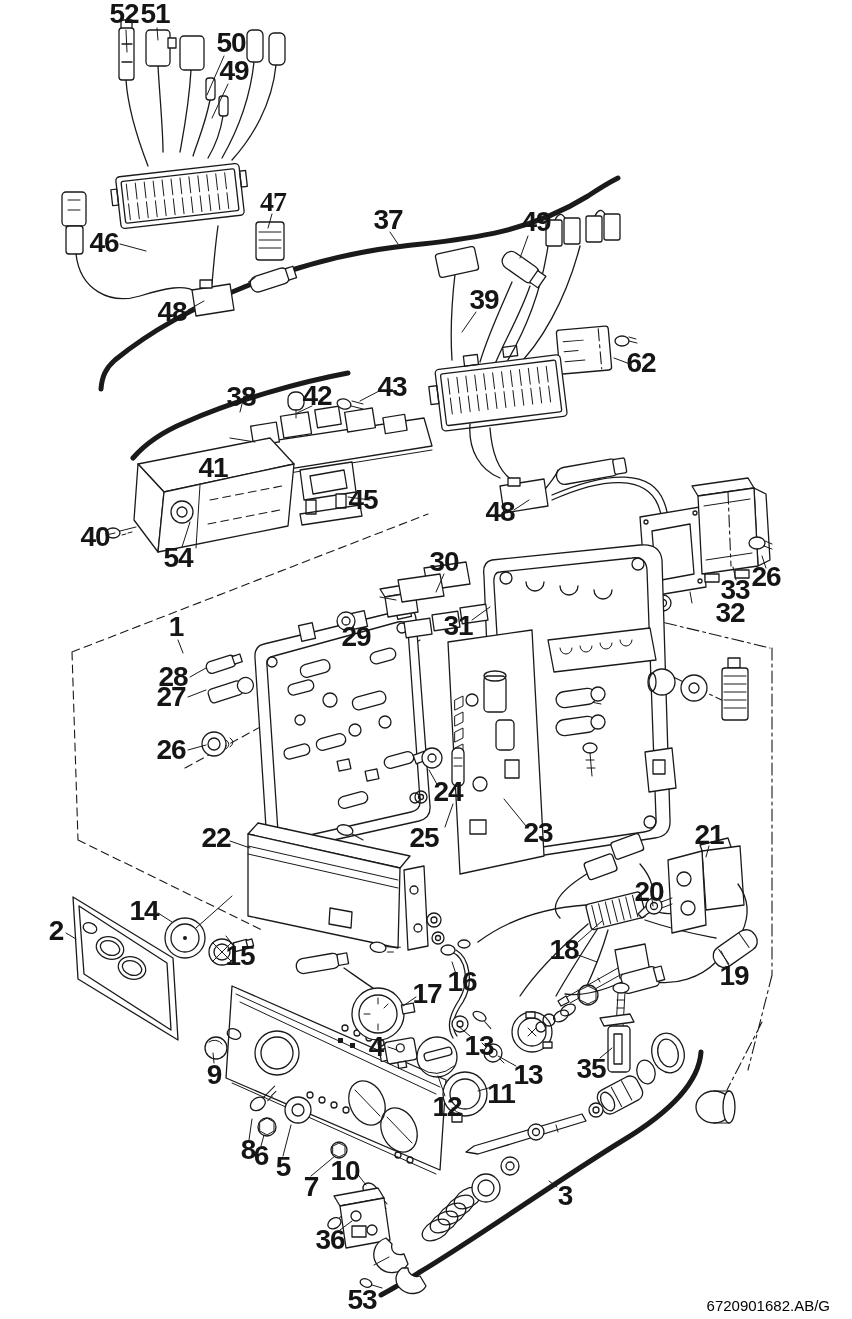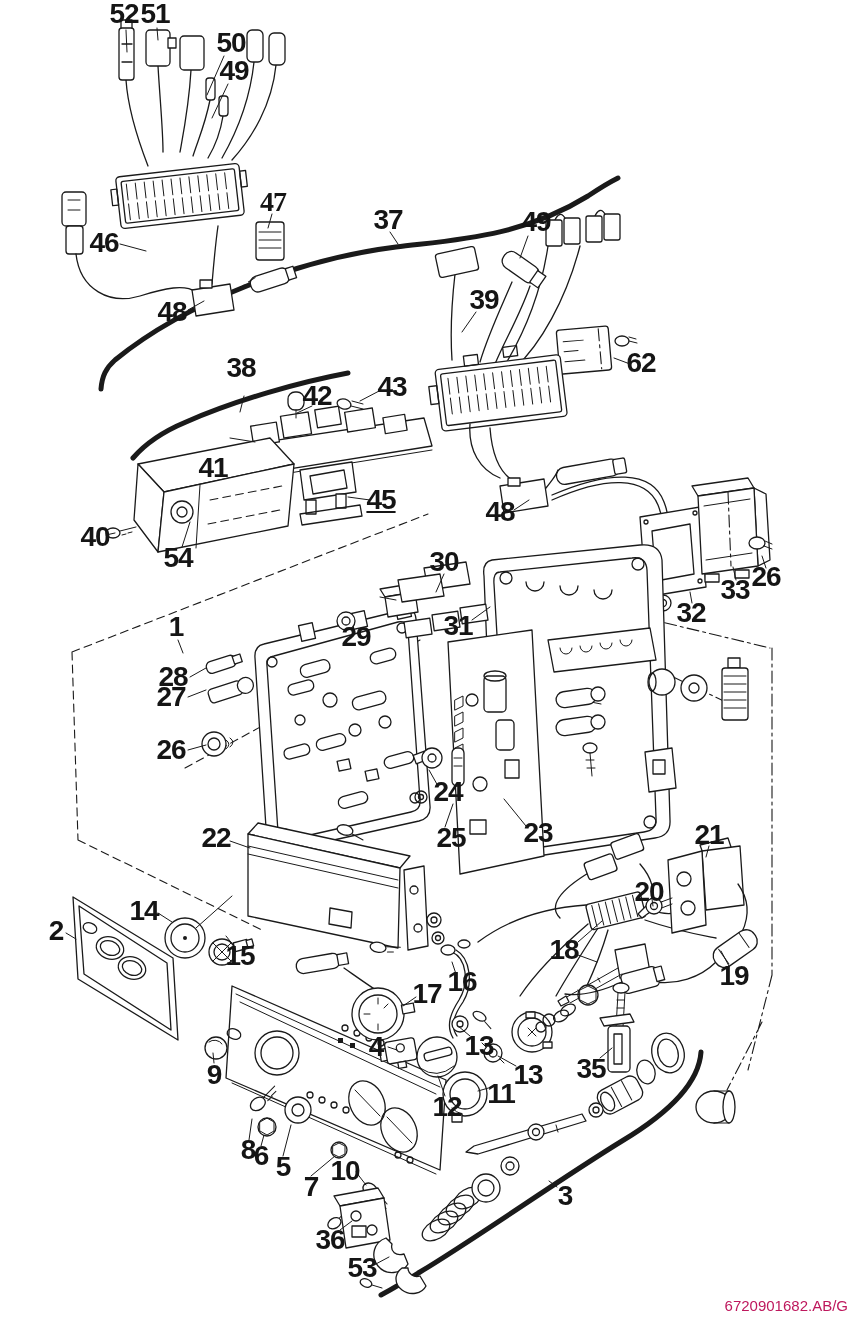--- a/index.html
+++ b/index.html
@@ -2,22 +2,22 @@
 <html style="--ink: #151515;"><head>
 <meta charset="utf-8">
 <style>
   html,body{margin:0;padding:0;background:#fff;}
   .stage{position:relative;width:852px;height:1319px;background:#fff;overflow:hidden;
          font-family:"Liberation Sans",sans-serif;}
   .stage svg{position:absolute;left:0;top:0;}
   .callout{position:absolute;transform:translate(-50%,-50%);
            font:700 28px "Liberation Sans",sans-serif;letter-spacing:-1px;
            color:var(--ink,#151515);white-space:nowrap;line-height:1;}
-  .refcode{position:absolute;right:4px;top:1297px;
-           font:400 15px "Liberation Sans",sans-serif;color:#be185d;letter-spacing:0;}
+  .refcode{position:absolute;right:22px;top:1297px;
+           font:400 15px "Liberation Sans",sans-serif;color:#000000;letter-spacing:0;}
   
   svg *{stroke:#1a1a1a;fill:none;stroke-width:1.3;stroke-linecap:round;stroke-linejoin:round;}
   svg .f{fill:#fff;}
   svg .thick{stroke-width:5;fill:none;}
   svg .thin{stroke-width:1;}
   svg .dash{stroke-dasharray:8 5;stroke-width:1.1;}
   svg .dd{stroke-dasharray:12 4 3 4;stroke-width:1.1;}
   svg .ink{fill:#1a1a1a;stroke:none;}
 </style>
 </head>
@@ -618,41 +618,41 @@
       <div class="callout" style="left: 155px; top: 14px;">51</div>
       <div class="callout" style="left: 231px; top: 43px;">50</div>
       <div class="callout" style="left: 234px; top: 71px;">49</div>
       <div class="callout" style="left: 273px; top: 202px; font-family: Liberation Serif, serif;">47</div>
       <div class="callout" style="left: 104px; top: 243px;">46</div>
       <div class="callout" style="left: 172px; top: 312px;">48</div>
       <div class="callout" style="left: 388px; top: 220px;">37</div>
       <div class="callout" style="left: 536px; top: 222px;">49</div>
       <div class="callout" style="left: 484px; top: 300px;">39</div>
       <div class="callout" style="left: 641px; top: 363px;">62</div>
-      <div class="callout" style="left: 241px; top: 368px;">38</div>
+      <div class="callout" style="left: 241px; top: 397px;">38</div>
       <div class="callout" style="left: 317px; top: 396px;">42</div>
       <div class="callout" style="left: 392px; top: 387px;">43</div>
       <div class="callout" style="left: 213px; top: 436px; margin-top: 32px;">41</div>
-      <div class="callout" style="left: 381px; top: 500px; text-decoration: underline;">45</div>
+      <div class="callout" style="left: 363px; top: 500px;">45</div>
       <div class="callout" style="left: 95px; top: 537px;">40</div>
       <div class="callout" style="left: 178px; top: 558px; text-align: center;">54</div>
       <div class="callout" style="left: 500px; top: 512px;">48</div>
       <div class="callout" style="left: 444px; top: 562px;">30</div>
       <div class="callout" style="left: 356px; top: 597px; margin-top: 40px;">29</div>
       <div class="callout" style="left: 458px; top: 626px;">31</div>
       <div class="callout" style="left: 766px; top: 577px;">26</div>
       <div class="callout" style="left: 735px; top: 590px;">33</div>
-      <div class="callout" style="left: 691px; top: 613px;">32</div>
+      <div class="callout" style="left: 730px; top: 613px;">32</div>
       <div class="callout" style="left: 176px; top: 627px;">1</div>
       <div class="callout" style="left: 173px; top: 677px;">28</div>
       <div class="callout" style="left: 171px; top: 697px;">27</div>
       <div class="callout" style="left: 171px; top: 750px;">26</div>
       <div class="callout" style="left: 216px; top: 838px;">22</div>
       <div class="callout" style="left: 448px; top: 792px;">24</div>
-      <div class="callout" style="left: 451px; top: 838px;">25</div>
+      <div class="callout" style="left: 424px; top: 838px;">25</div>
       <div class="callout" style="left: 538px; top: 833px;">23</div>
       <div class="callout" style="left: 56px; top: 931px;">2</div>
       <div class="callout" style="left: 144px; top: 911px;">14</div>
       <div class="callout" style="left: 240px; top: 956px;">15</div>
       <div class="callout" style="left: 709px; top: 835px;">21</div>
       <div class="callout" style="left: 649px; top: 892px;">20</div>
       <div class="callout" style="left: 564px; top: 950px;">18</div>
       <div class="callout" style="left: 734px; top: 976px;">19</div>
       <div class="callout" style="left: 462px; top: 982px;">16</div>
       <div class="callout" style="left: 427px; top: 994px;">17</div>
@@ -663,18 +663,18 @@
       <div class="callout" style="left: 501px; top: 1094px;">11</div>
       <div class="callout" style="left: 447px; top: 1107px;">12</div>
       <div class="callout" style="left: 591px; top: 1069px;">35</div>
       <div class="callout" style="left: 565px; top: 1196px;">3</div>
       <div class="callout" style="left: 248px; top: 1150px;">8</div>
       <div class="callout" style="left: 261px; top: 1156px;">6</div>
       <div class="callout" style="left: 283px; top: 1167px;">5</div>
       <div class="callout" style="left: 311px; top: 1187px;">7</div>
       <div class="callout" style="left: 345px; top: 1171px;">10</div>
       <div class="callout" style="left: 330px; top: 1240px;">36</div>
-      <div class="callout" style="left: 362px; top: 1268px;">53</div>
+      <div class="callout" style="left: 362px; top: 1300px;">53</div>
     </div>
 
 <div class="refcode">6720901682.AB/G</div>
 
 </div>
 
 </body></html>

